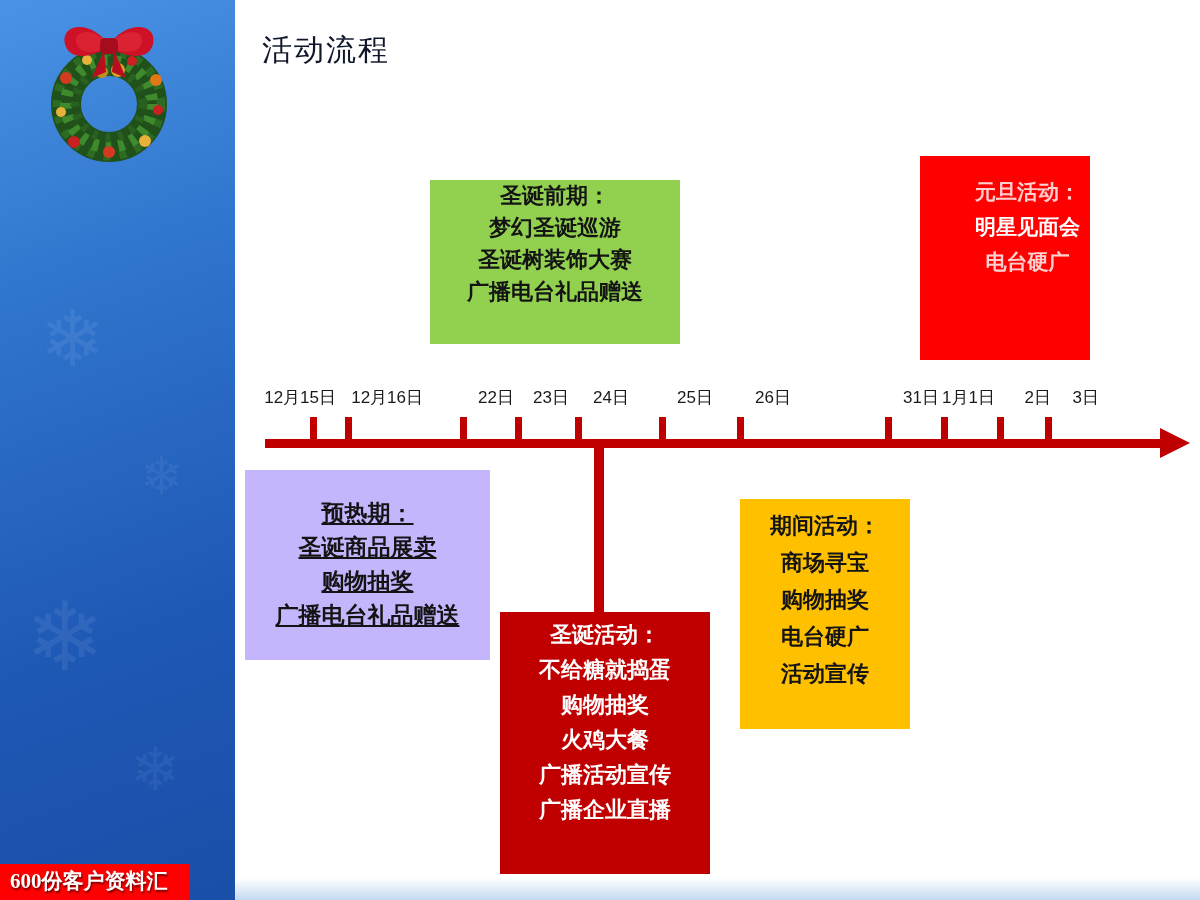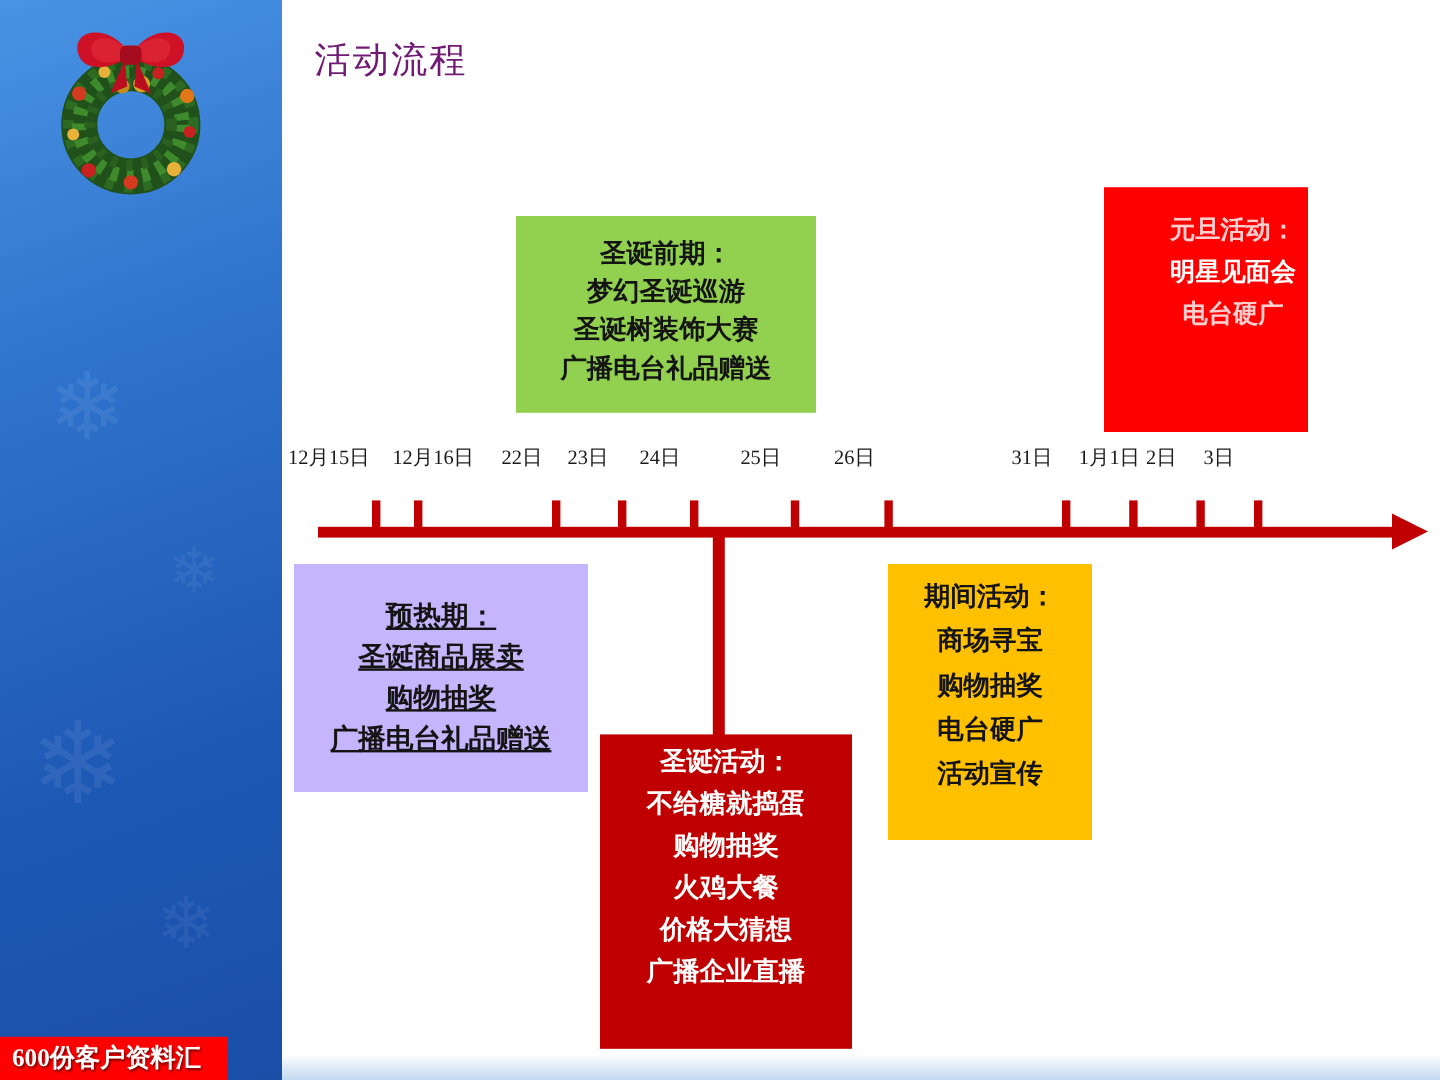--- a/index.html
+++ b/index.html
@@ -16,36 +16,36 @@
   .sf3 { left:25px;  top:590px; font-size:95px; opacity:.07; }
   .sf4 { left:130px; top:740px; font-size:60px; opacity:.06; }
   .wreath { position:absolute; left:14px; top:4px; }
 
   .banner { position:absolute; left:0; bottom:0; width:190px; height:36px;
     background:#fe0000; color:#ffffff; font-weight:bold; font-size:21px; line-height:35px;
     padding-left:10px; white-space:nowrap; overflow:hidden;
     text-shadow:1px 2px 2px rgba(0,0,0,.55);
     font-family:"Liberation Serif","DejaVu Serif",serif; }
 
-  .title { position:absolute; left:262px; top:30px; font-size:30px; color:#701a75;
+  .title { position:absolute; left:262px; top:30px; font-size:30px; color:#0f172a;
     font-weight:400; letter-spacing:2px; }
 
   
   .axis { position:absolute; left:265px; top:439px; width:897px; height:9px; background:#c00000; }
   .arrowhead { position:absolute; left:1160px; top:428px; width:0; height:0;
     border-left:30px solid #c00000; border-top:15.5px solid transparent; border-bottom:15.5px solid transparent; }
   .tick { position:absolute; top:417px; width:7px; height:27px; background:#c00000; }
-  .tick-label { position:absolute; top:370px; width:96px; text-align:left;
-    font-size:17px; color:#1a1a1a;font-family:Liberation Serif, serif; }
+  .tick-label { position:absolute; top:386px; width:96px; text-align:right;
+    font-size:17px; color:#1a1a1a; }
   .connector { position:absolute; left:594px; top:444px; width:10px; height:170px; background:#c00000; }
 
   
   .box { position:absolute; text-align:center; font-weight:bold; }
   .box-green   { left:430px; top:180px; width:250px; height:164px; background:#92d050;
-                 color:#141414; font-size:22px; line-height:32px; padding-top:15px; }
+                 color:#141414; font-size:22px; line-height:32px; }
   .box-newyear { left:920px; top:156px; width:170px; height:204px; background:#fe0000;
                  color:#ffcfcf; font-size:21px; line-height:35px; padding-top:18px;padding-left:45px; }
   .box-newyear .em { color:#ffffff; }
   .box-pink    { left:245px; top:470px; width:245px; height:190px; background:#f9cccc;
                  color:#141414; font-size:23px; line-height:34px; padding-top:26px; }
   .box-darkred { left:500px; top:612px; width:210px; height:262px; background:#c00000;
                  color:#ffffff; font-size:22px; line-height:35px; padding-top:5px; }
   .box-orange  { left:740px; top:470px; width:170px; height:230px; background:#ffc000;
                  color:#141414; font-size:22px; line-height:37px; padding-top:8px; }
 
@@ -139,25 +139,25 @@
     <div class="line">圣诞商品展卖</div>
     <div class="line">购物抽奖</div>
     <div class="line">广播电台礼品赠送</div>
   </div>
 
   <div class="box box-darkred" style="background: rgb(192, 0, 0);">
     <div class="line">圣诞活动：</div>
     <div class="line">不给糖就捣蛋</div>
     <div class="line">购物抽奖</div>
     <div class="line">火鸡大餐</div>
-    <div class="line">价格大猜想</div>
+    <div class="line">广播活动宣传</div>
     <div class="line">广播企业直播</div>
   </div>
 
-  <div class="box box-orange" style="background: rgb(255, 192, 0);">
+  <div class="box box-orange" style="background: rgb(255, 192, 0); margin-top: 29px;">
     <div class="line">期间活动：</div>
     <div class="line">商场寻宝</div>
     <div class="line">购物抽奖</div>
     <div class="line">电台硬广</div>
     <div class="line">活动宣传</div>
   </div>
 
   <div class="footer-strip"></div>
 
 </div>

